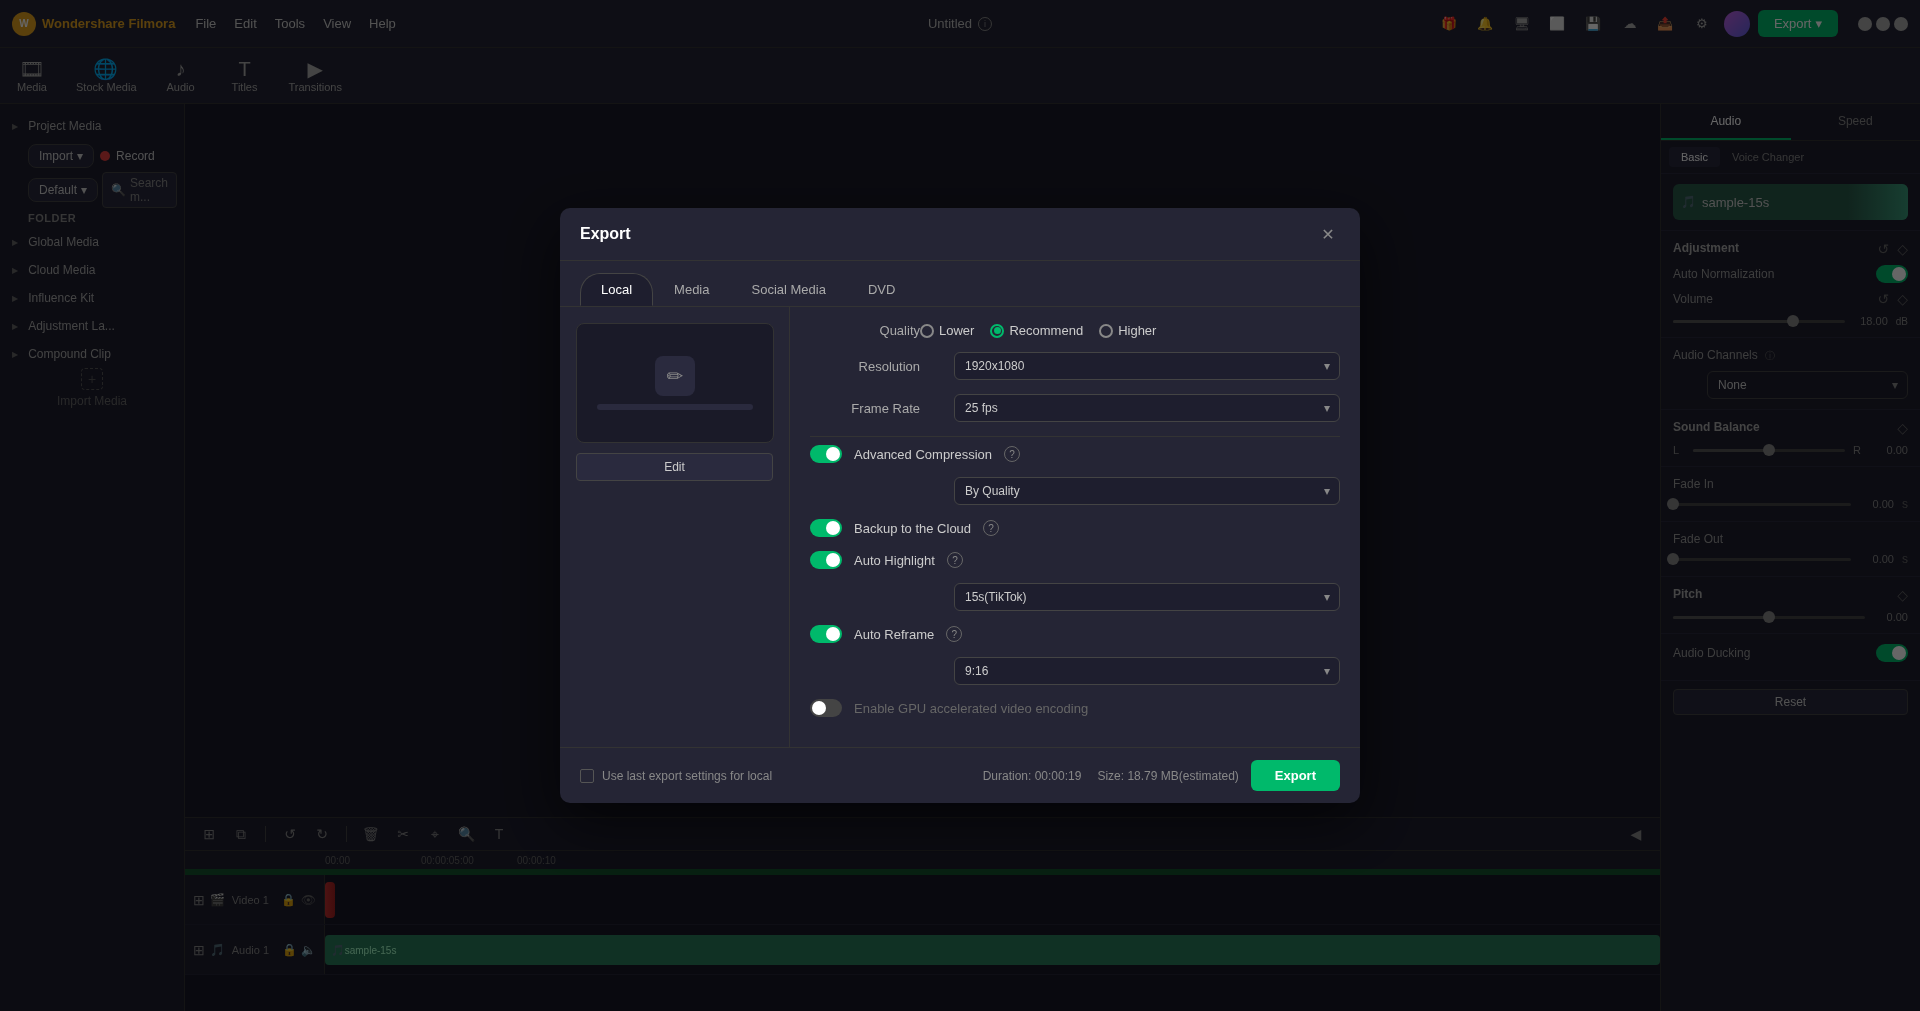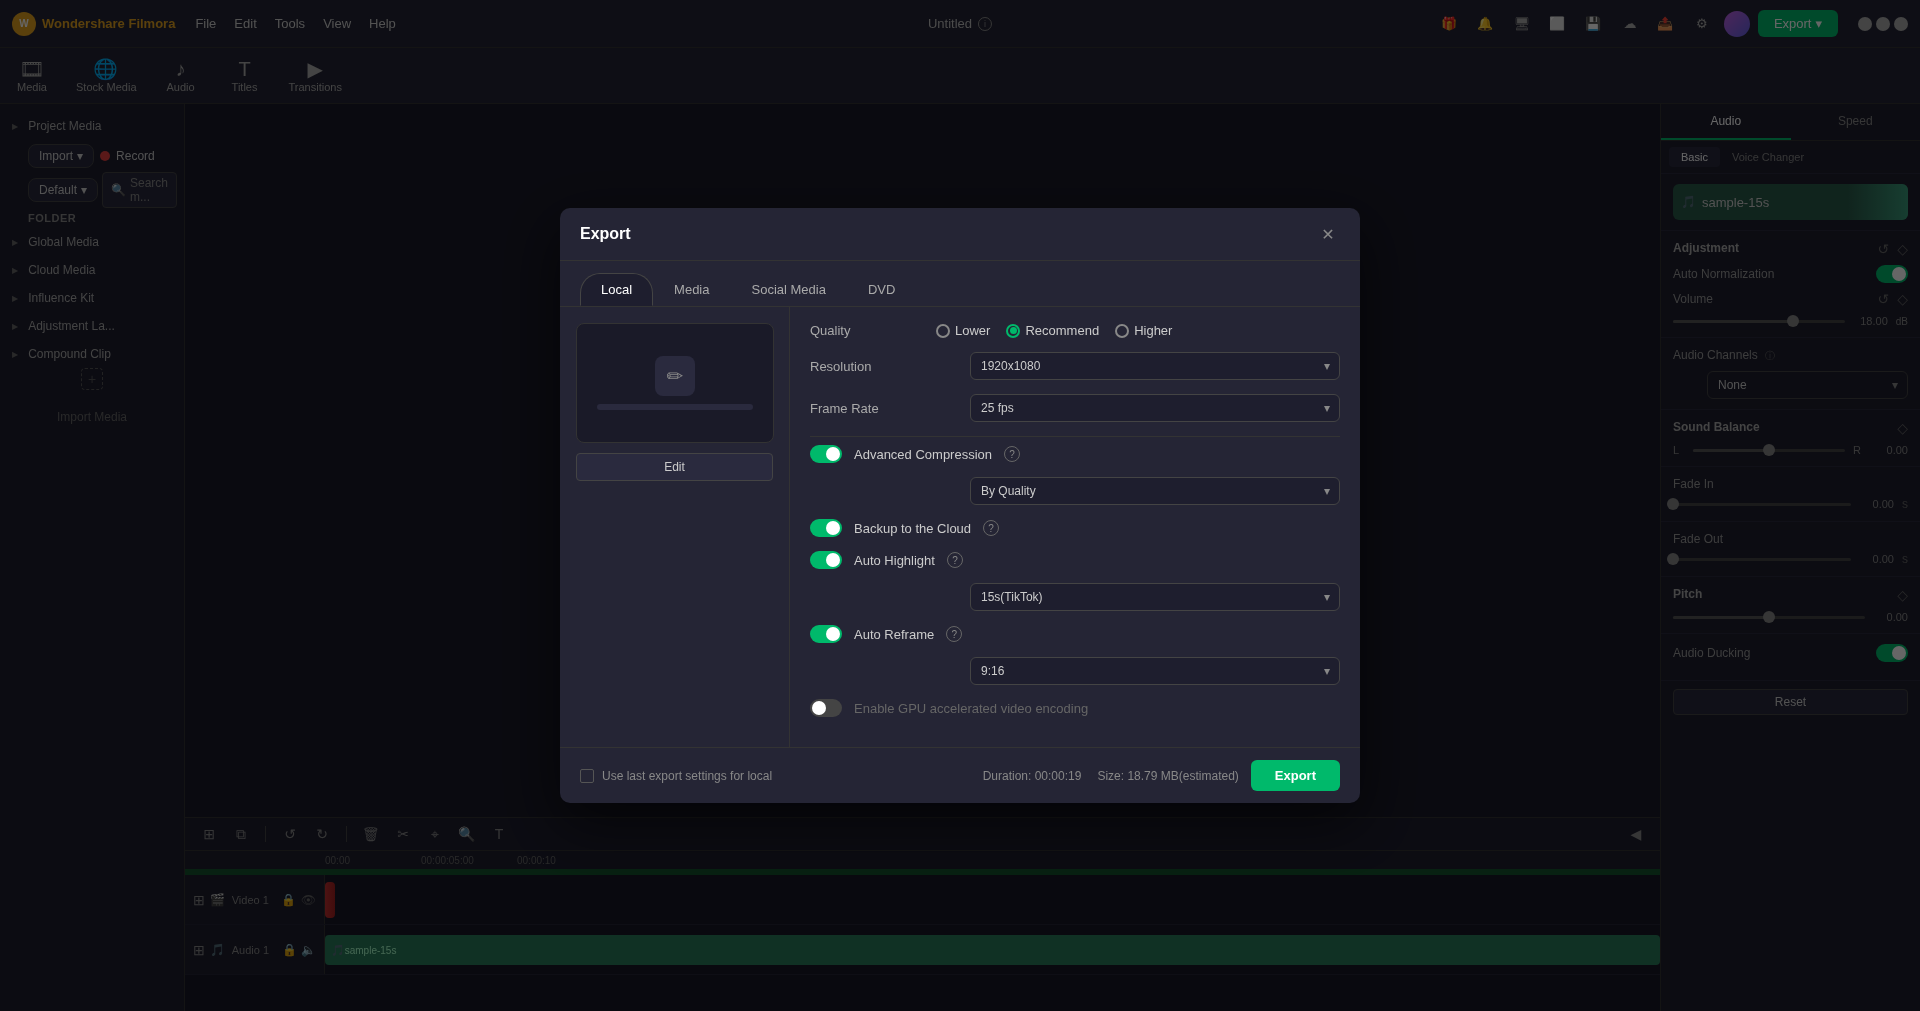--- a/index.html
+++ b/index.html
@@ -215,21 +215,21 @@
       color: #555; cursor: pointer; font-size: 14px;
     }
 
     
     .import-area {
       display: flex;
       flex-direction: column;
       align-items: center;
       justify-content: center;
       flex: 1;
-      gap: 20px;
+      gap: 4px;
       color: #555;
     }
     .import-area .import-text {
       font-size: 12px;
       color: #666;
     }
 
     
     .timeline-controls {
       display: flex;
@@ -597,21 +597,21 @@
     }
     .export-row {
       display: flex;
       align-items: center;
       margin-bottom: 14px;
     }
     .export-label {
       width: 110px;
       font-size: 13px;
       color: #aaa;
-      margin-right: 16px;
+      text-align: right;
     }
     .export-control {
       flex: 1;
     }
     .radio-group {
       display: flex;
       gap: 16px;
       align-items: center;
     }
     .radio-item {

